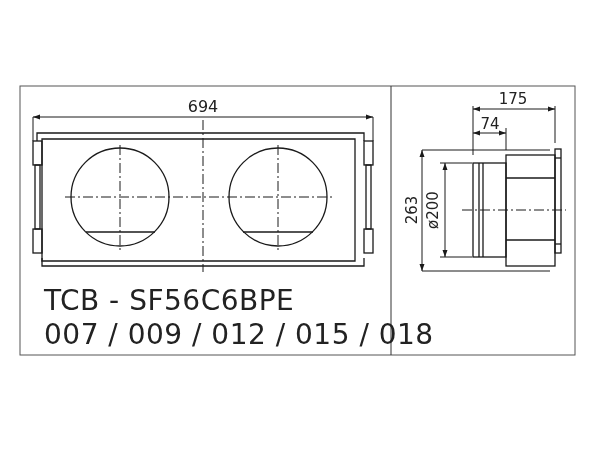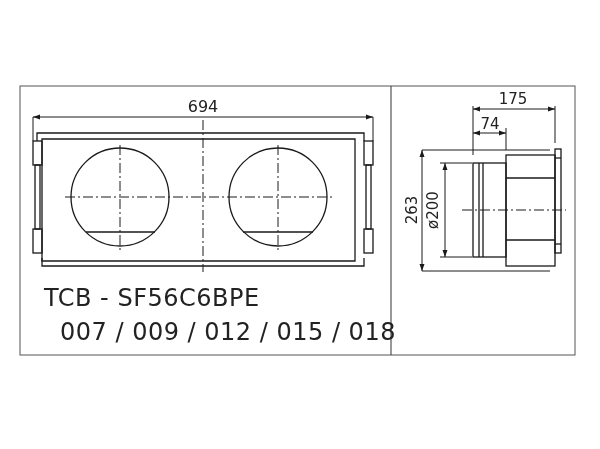--- a/index.html
+++ b/index.html
@@ -1,20 +1,20 @@
 <!DOCTYPE html>
 <html><head>
 <meta charset="utf-8">
 <style>
   html, body { margin:0; padding:0; background:#ffffff; }
   body { width:600px; height:449px; position:relative; overflow:hidden; font-family:"DejaVu Sans", sans-serif; }
   svg { position:absolute; left:0; top:0; }
-  .title { position:absolute; left:44px; font-family:"DejaVu Sans", sans-serif; color:#222; font-size:24px; letter-spacing:0.5px; white-space:nowrap; }
+  .title { position:absolute; left:44px; font-family:"DejaVu Sans", sans-serif; color:#222; font-size:28px; letter-spacing:0.5px; white-space:nowrap; }
   #t1 { top:284px; }
-  #t2 { top:318px;margin-left:16px; }
+  #t2 { top:318px; }
 </style>
 </head>
 <body>
 
 <svg width="600" height="449" viewBox="0 0 600 449" xmlns="http://www.w3.org/2000/svg">
 
   <rect x="20" y="86" width="555" height="269" fill="none" stroke="#555" stroke-width="1"></rect>
   <line x1="391" y1="86" x2="391" y2="355" stroke="#333" stroke-width="1"></line>
 
   <g stroke="#1a1a1a" fill="none">

